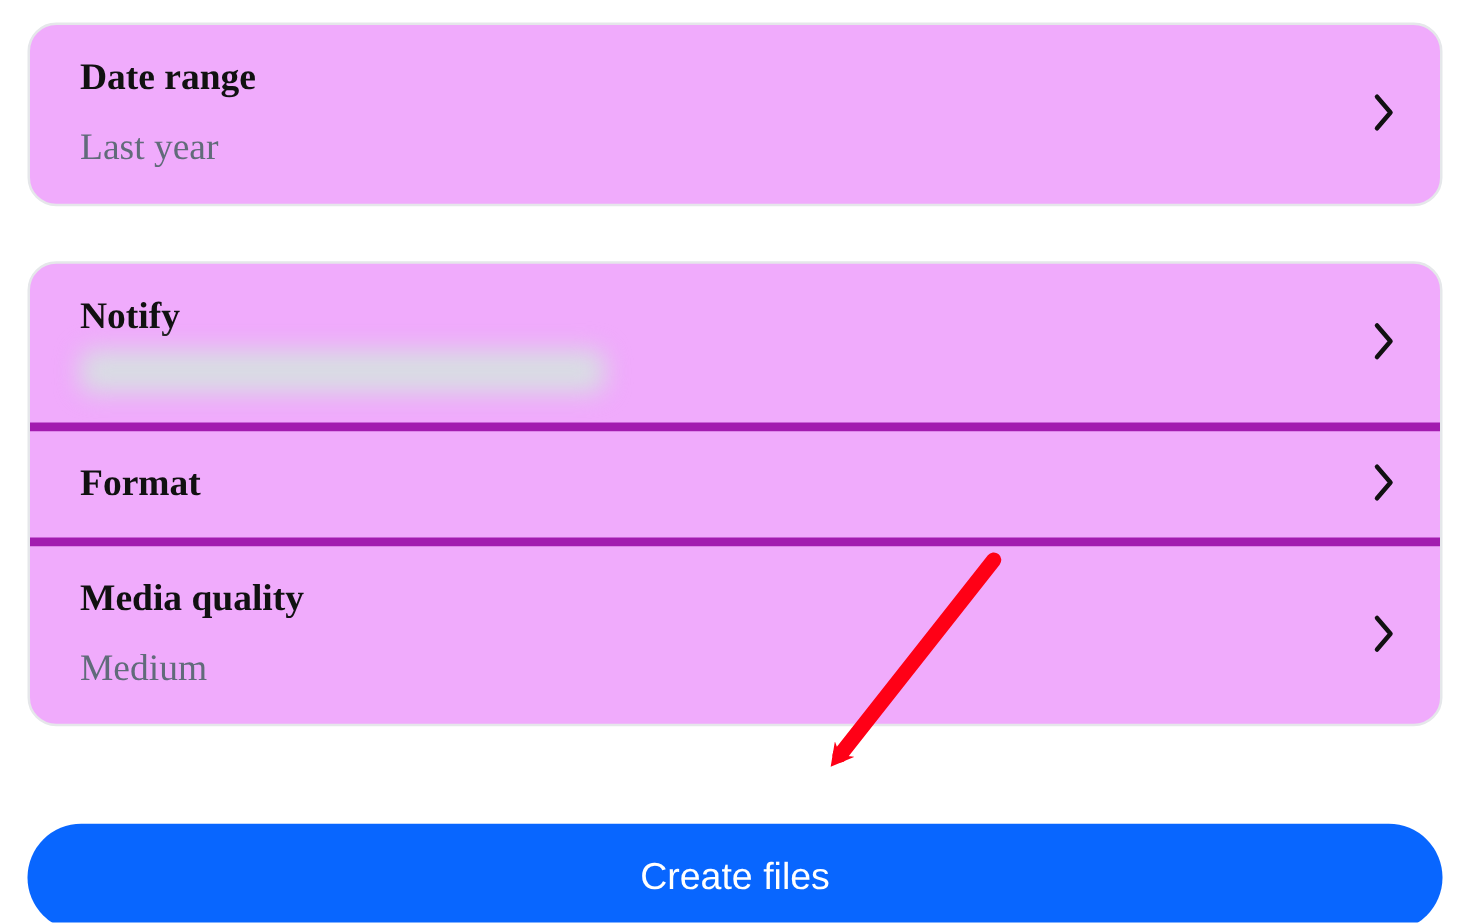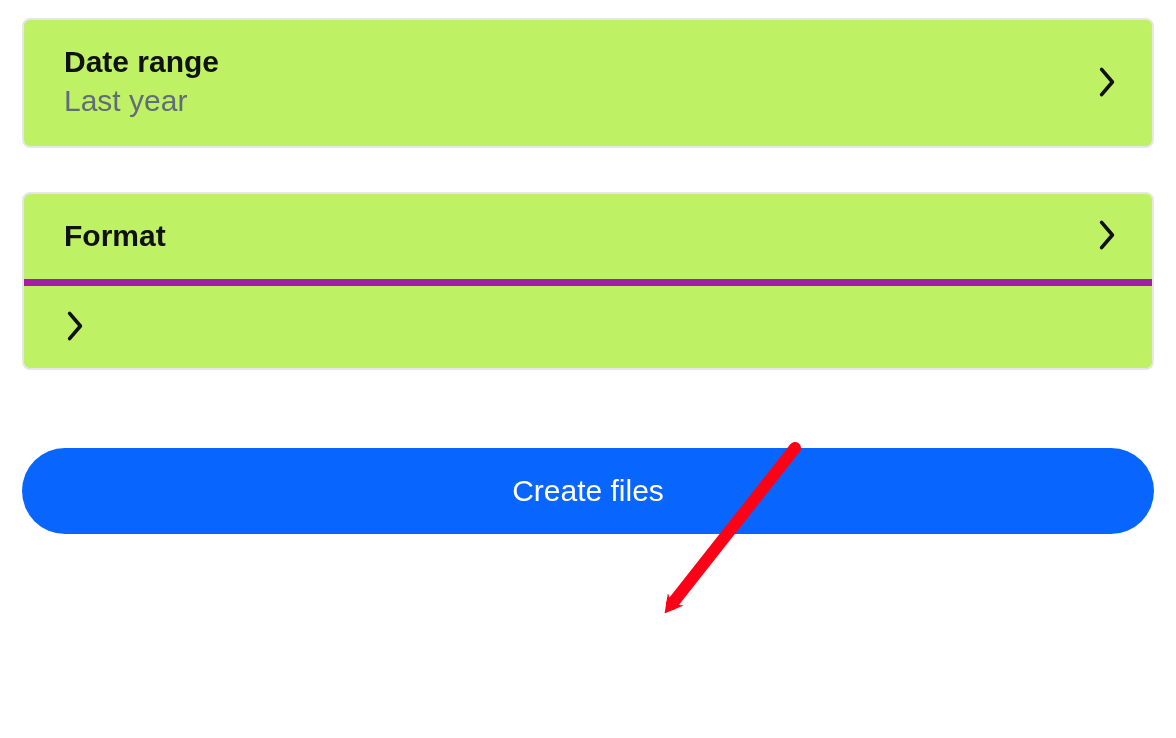--- a/index.html
+++ b/index.html
@@ -1,34 +1,35 @@
 <!DOCTYPE html>
 <html><head>
 <meta charset="utf-8">
 <style>
   * { box-sizing: border-box; margin: 0; padding: 0; }
   html, body { width: 1176px; height: 738px; background: #ffffff; font-family: -apple-system, BlinkMacSystemFont, "Segoe UI", Helvetica, Arial, sans-serif; }
   .page { padding: 18px 22px; position: relative; width: 100%; height: 100%; }
   .card {
     border: 2px solid #e5e7ea;
-    border-radius: 8px;
-    background: #bef264;
+    border-radius: 23px;
+    background: #f0abfc;
     overflow: hidden;
+    font-family: Liberation Serif, serif;
   }
   .row {
     display: flex;
     align-items: center;
     justify-content: space-between;
     padding: 22px 34px 24px 40px;
     cursor: pointer;
   }
   .row + .row { border-top: 7px solid #a21caf; }
   .labels { display: flex; flex-direction: column; }
   .title { font-size: 30px; font-weight: 600; color: #111111; line-height: 1.3; }
-  .value { font-size: 30px; font-weight: 400; color: #616b7a; line-height: 1.35; margin-top: 0; }
+  .value { font-size: 30px; font-weight: 400; color: #616b7a; line-height: 1.35; margin-top: 17px; }
   .blurred {
     display: inline-block;
     margin-top: 8px;
     width: 420px;
     height: 34px;
     background: #d8dde3;
     border-radius: 10px;
     filter: blur(10px);
   }
   .chev { flex: 0 0 auto; display: flex; align-items: center; }
@@ -72,29 +73,44 @@
           </svg>
       </span>
     </div>
   </div>
 
   <div class="gap"></div>
 
   <div class="card">
     <div class="row">
       <div class="labels">
+        <span class="title">Notify</span>
+        <span class="blurred"></span>
+      </div>
+      <span class="chev">
+        <svg viewBox="0 0 24 40" fill="none" stroke="#111111" stroke-width="4" stroke-linecap="round" stroke-linejoin="round">
+            <polyline points="6,6 18,20 6,34"></polyline>
+          </svg>
+      </span>
+    </div>
+    <div class="row">
+      <div class="labels">
         <span class="title">Format</span>
       </div>
       <span class="chev">
         <svg viewBox="0 0 24 40" fill="none" stroke="#111111" stroke-width="4" stroke-linecap="round" stroke-linejoin="round">
             <polyline points="6,6 18,20 6,34"></polyline>
           </svg>
       </span>
     </div>
     <div class="row">
+      <div class="labels">
+        <span class="title">Media quality</span>
+        <span class="value">Medium</span>
+      </div>
       <span class="chev">
         <svg viewBox="0 0 24 40" fill="none" stroke="#111111" stroke-width="4" stroke-linecap="round" stroke-linejoin="round">
             <polyline points="6,6 18,20 6,34"></polyline>
           </svg>
       </span>
     </div>
   </div>
 
   <div class="cta-wrap">
     <button class="cta">Create files</button>

